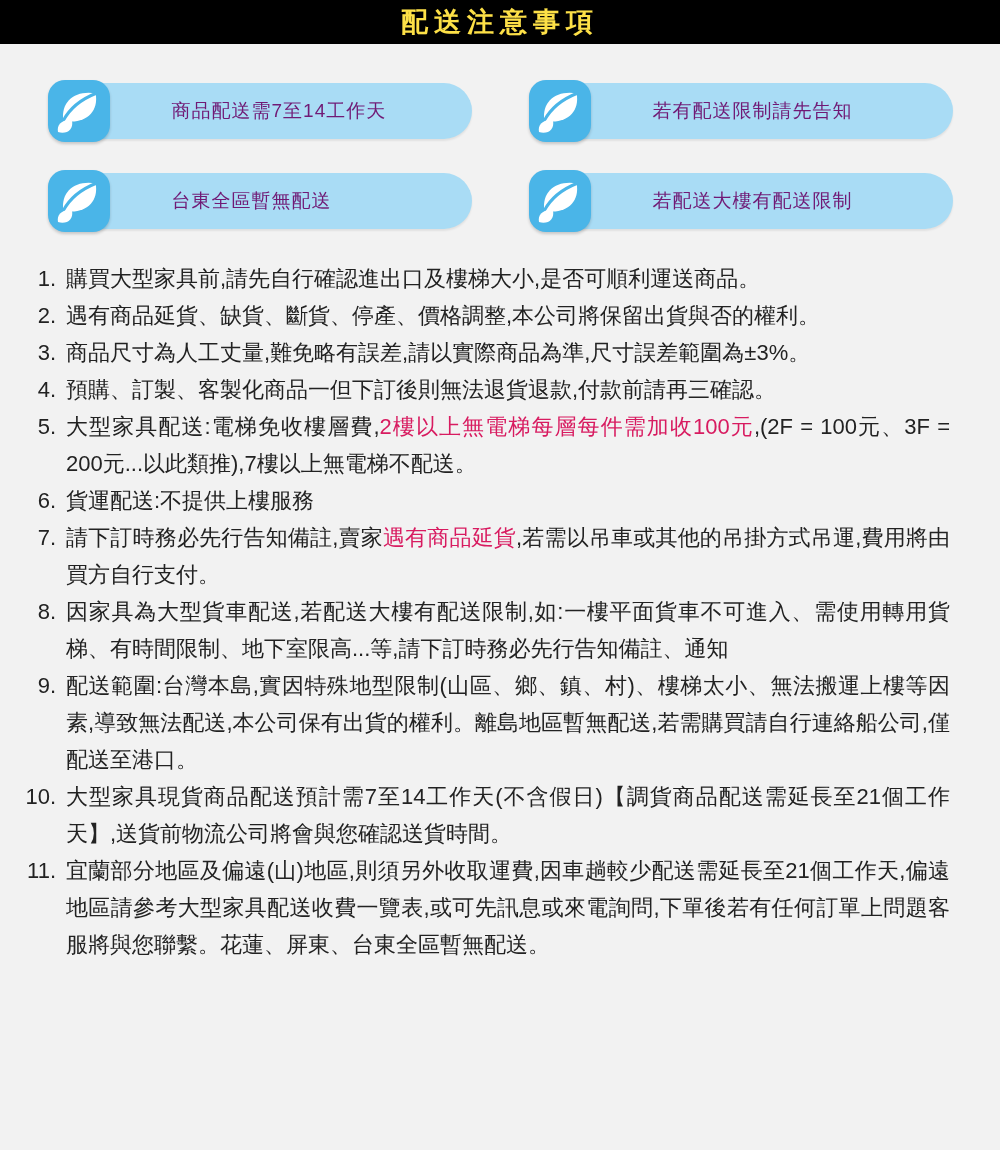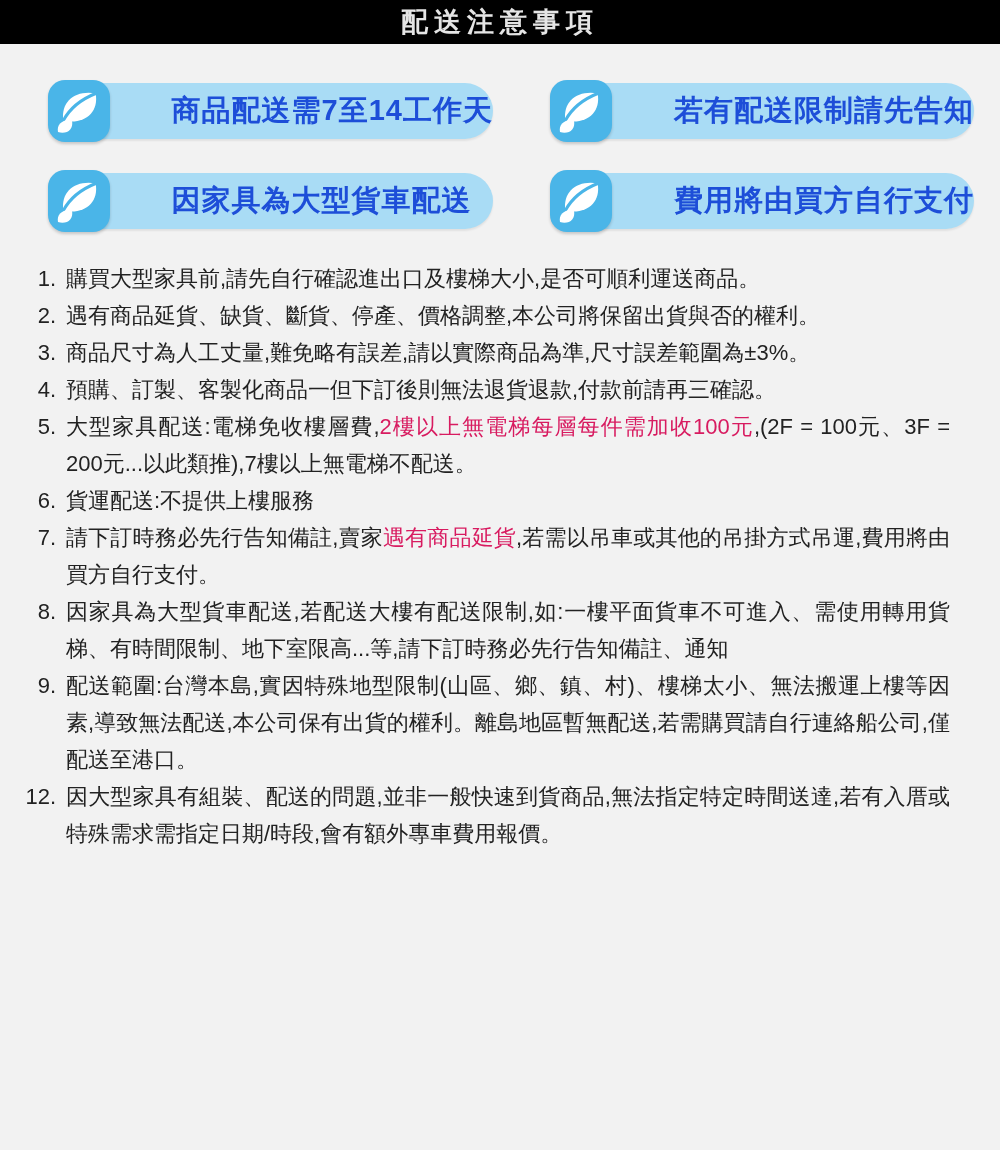--- a/index.html
+++ b/index.html
@@ -42,21 +42,21 @@
   .badge-icon svg{width:56px;height:56px;display:block;}
   .badge-pill{
     flex:1;height:56px;margin-left:-50px;
     background:var(--pill-blue);
     border-radius:28px;
     display:flex;align-items:center;
     padding-left:112px;
     box-shadow:0 2px 2px rgba(0,0,0,.07);
   }
   .badge-label{
-    font-size:29px;font-weight:bold;color:#1d4ed8;letter-spacing:1px;
+    font-size:19px;font-weight:normal;color:#701a75;letter-spacing:1px;
     white-space:nowrap;
   }
   .notes{
     width:950px;
     margin:28px 0 0 12px;
   }
   .note{
     display:flex;align-items:flex-start;
     font-size:22px;line-height:37px;color:#222;
   }
@@ -66,21 +66,21 @@
   .note-body{
     flex:1;max-width:884px;
     text-align:justify;
   }
   .hl{color:var(--hl);}
 </style>
 </head>
 <body style="background: rgb(242, 242, 242);">
 
 <div class="header" style="background: rgb(0, 0, 0);">
-  <div class="header-title" style="color: #e5e5e5;">配送注意事項</div>
+  <div class="header-title" style="color: #fde047;">配送注意事項</div>
 </div>
 
 <div class="badges-grid">
     <div class="badge">
       <span class="badge-icon">
         <svg viewBox="0 0 64 64" xmlns="http://www.w3.org/2000/svg">
           <path d="M51 12 C28 8 11 21 14 43 C38 48 55 34 51 12 Z" fill="#ffffff"></path>
           <path d="M14 43 C22 28 36 18 51 12" stroke="var(--icon-blue)" stroke-width="3.5" fill="none" stroke-linecap="round"></path>
           <path d="M24 43 C14 41 6 47 8 56 C18 59 26 53 24 43 Z" fill="#ffffff"></path>
         </svg>
@@ -103,33 +103,33 @@
     </div>
     <div class="badge">
       <span class="badge-icon">
         <svg viewBox="0 0 64 64" xmlns="http://www.w3.org/2000/svg">
           <path d="M51 12 C28 8 11 21 14 43 C38 48 55 34 51 12 Z" fill="#ffffff"></path>
           <path d="M14 43 C22 28 36 18 51 12" stroke="var(--icon-blue)" stroke-width="3.5" fill="none" stroke-linecap="round"></path>
           <path d="M24 43 C14 41 6 47 8 56 C18 59 26 53 24 43 Z" fill="#ffffff"></path>
         </svg>
       </span>
       <span class="badge-pill">
-        <span class="badge-label">因家具為大型貨車配送</span>
+        <span class="badge-label">台東全區暫無配送</span>
       </span>
     </div>
     <div class="badge">
       <span class="badge-icon">
         <svg viewBox="0 0 64 64" xmlns="http://www.w3.org/2000/svg">
           <path d="M51 12 C28 8 11 21 14 43 C38 48 55 34 51 12 Z" fill="#ffffff"></path>
           <path d="M14 43 C22 28 36 18 51 12" stroke="var(--icon-blue)" stroke-width="3.5" fill="none" stroke-linecap="round"></path>
           <path d="M24 43 C14 41 6 47 8 56 C18 59 26 53 24 43 Z" fill="#ffffff"></path>
         </svg>
       </span>
       <span class="badge-pill">
-        <span class="badge-label">費用將由買方自行支付</span>
+        <span class="badge-label">若配送大樓有配送限制</span>
       </span>
     </div>
   </div>
 
 <div class="notes">
     <div class="note">
       <span class="note-num">1.</span>
       <span class="note-body"><span>購買大型家具前,請先自行確認進出口及樓梯大小,是否可順利運送商品。</span></span>
     </div>
     <div class="note">
@@ -158,16 +158,20 @@
     </div>
     <div class="note">
       <span class="note-num">8.</span>
       <span class="note-body"><span>因家具為大型貨車配送,若配送大樓有配送限制,如:一樓平面貨車不可進入、需使用轉用貨梯、有時間限制、地下室限高...等,請下訂時務必先行告知備註、通知</span></span>
     </div>
     <div class="note">
       <span class="note-num">9.</span>
       <span class="note-body"><span>配送範圍:台灣本島,實因特殊地型限制(山區、鄉、鎮、村)、樓梯太小、無法搬運上樓等因素,導致無法配送,本公司保有出貨的權利。離島地區暫無配送,若需購買請自行連絡船公司,僅配送至港口。</span></span>
     </div>
     <div class="note">
-      <span class="note-num">12.</span>
-      <span class="note-body"><span>因大型家具有組裝、配送的問題,並非一般快速到貨商品,無法指定特定時間送達,若有入厝或特殊需求需指定日期/時段,會有額外專車費用報價。</span></span>
+      <span class="note-num">10.</span>
+      <span class="note-body"><span>大型家具現貨商品配送預計需7至14工作天(不含假日)【調貨商品配送需延長至21個工作天】,送貨前物流公司將會與您確認送貨時間。</span></span>
+    </div>
+    <div class="note">
+      <span class="note-num">11.</span>
+      <span class="note-body"><span>宜蘭部分地區及偏遠(山)地區,則須另外收取運費,因車趟較少配送需延長至21個工作天,偏遠地區請參考大型家具配送收費一覽表,或可先訊息或來電詢問,下單後若有任何訂單上問題客服將與您聯繫。花蓮、屏東、台東全區暫無配送。</span></span>
     </div>
   </div>
 
 </body></html>

